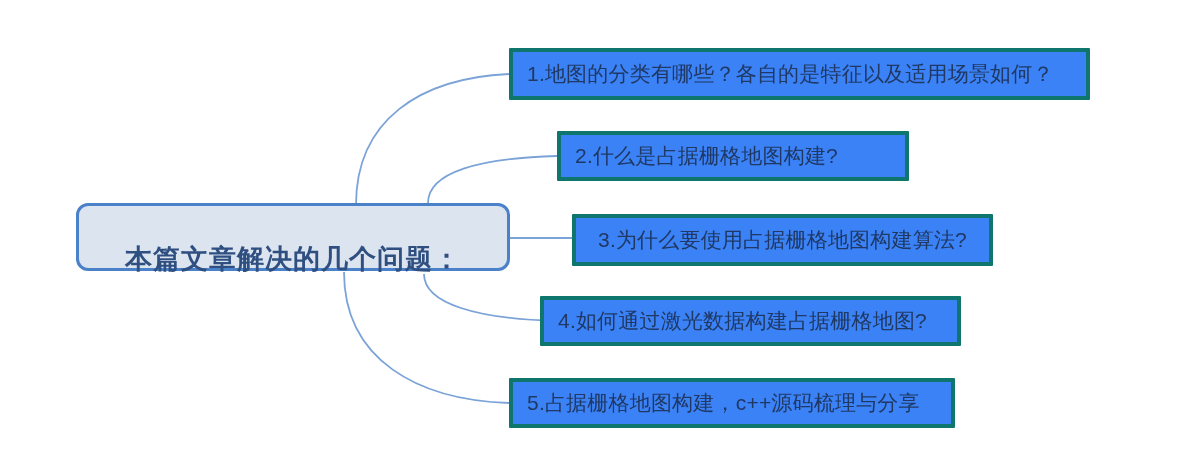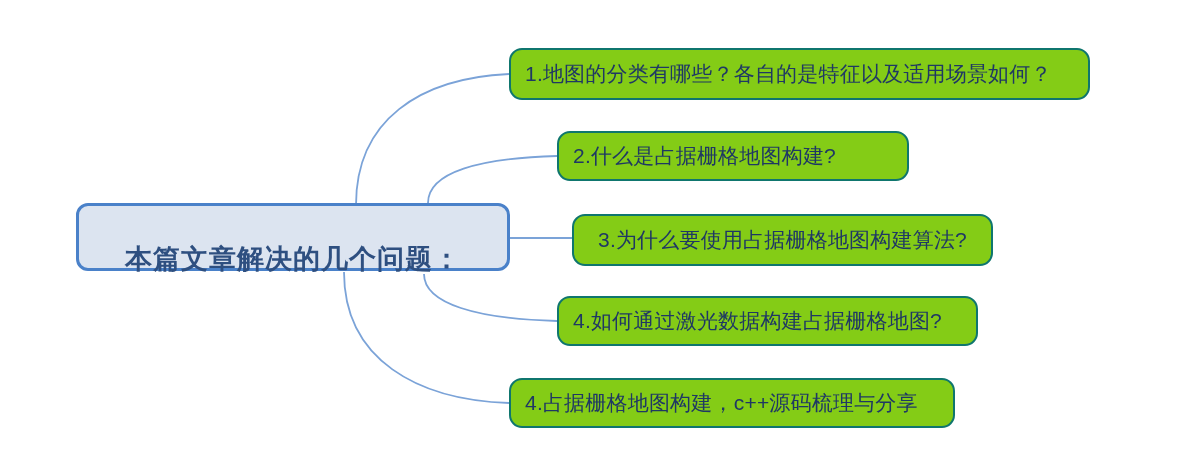--- a/index.html
+++ b/index.html
@@ -23,23 +23,23 @@
     top: 0;
     width: 1202px;
     height: 467px;
     pointer-events: none;
   }
   .node {
     position: absolute;
     box-sizing: border-box;
     display: flex;
     align-items: center;
-    background: #84cc16;
-    border: 2px solid #0f766e;
-    border-radius: 13px;
+    background: #3b82f6;
+    border: 4px solid #0f766e;
+    border-radius: 1px;
     white-space: nowrap;
   }
   .node-root {
     border-width: 3px;
     border-radius: 12px;
     border-color: #4a81c9;
     background: #dce4f0;
     justify-content: center;
   }
   .node-root .node-label {
@@ -86,21 +86,21 @@
   </div>
 
   <div class="node node-branch node-2" style="left:557px; top:131px; width:352px; height:50px;">
     <span class="node-label">2.什么是占据栅格地图构建?</span>
   </div>
 
   <div class="node node-branch node-3" style="left:572px; top:214px; width:421px; height:52px;">
     <span class="node-label">3.为什么要使用占据栅格地图构建算法?</span>
   </div>
 
-  <div class="node node-branch node-4" style="left:557px; top:296px; width:421px; height:50px;">
+  <div class="node node-branch node-4" style="left:540px; top:296px; width:421px; height:50px;">
     <span class="node-label">4.如何通过激光数据构建占据栅格地图?</span>
   </div>
 
   <div class="node node-branch node-5" style="left:509px; top:378px; width:446px; height:50px;">
-    <span class="node-label">4.占据栅格地图构建，c++源码梳理与分享</span>
+    <span class="node-label">5.占据栅格地图构建，c++源码梳理与分享</span>
   </div>
 
 </div>
 
 </body></html>

